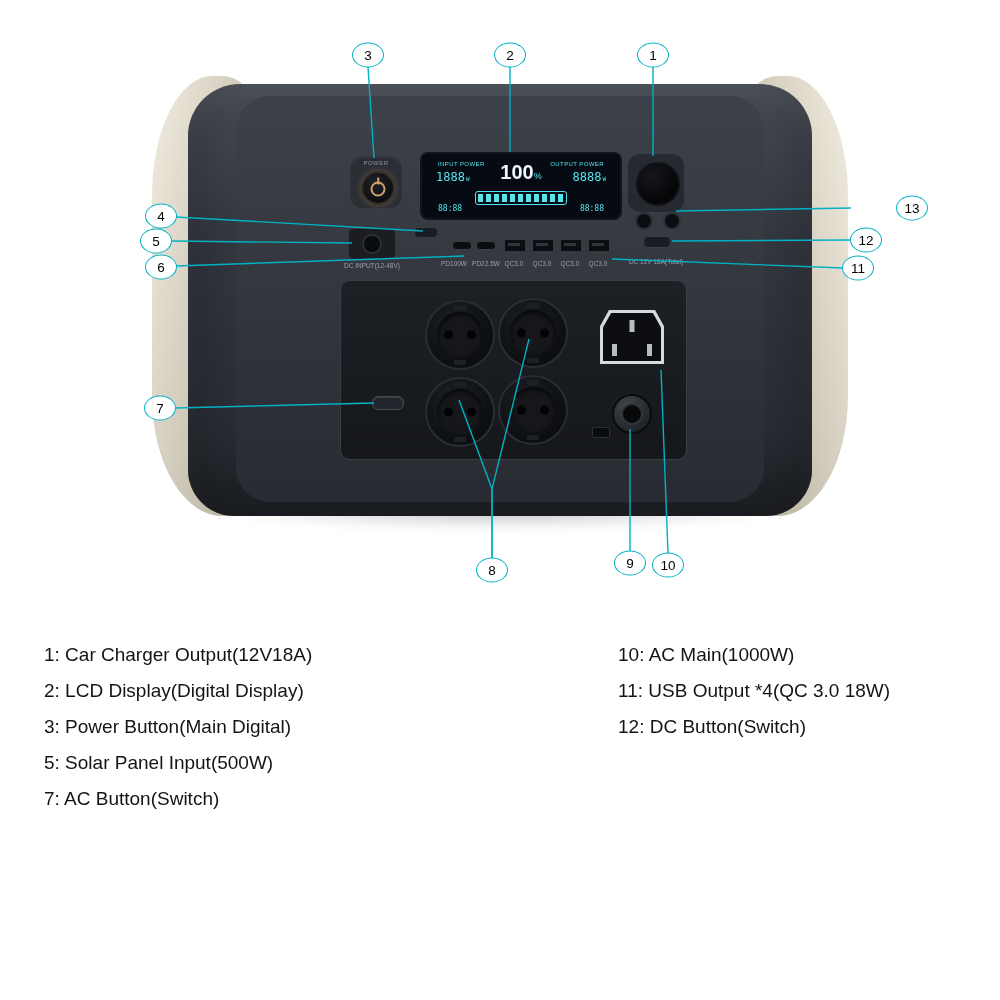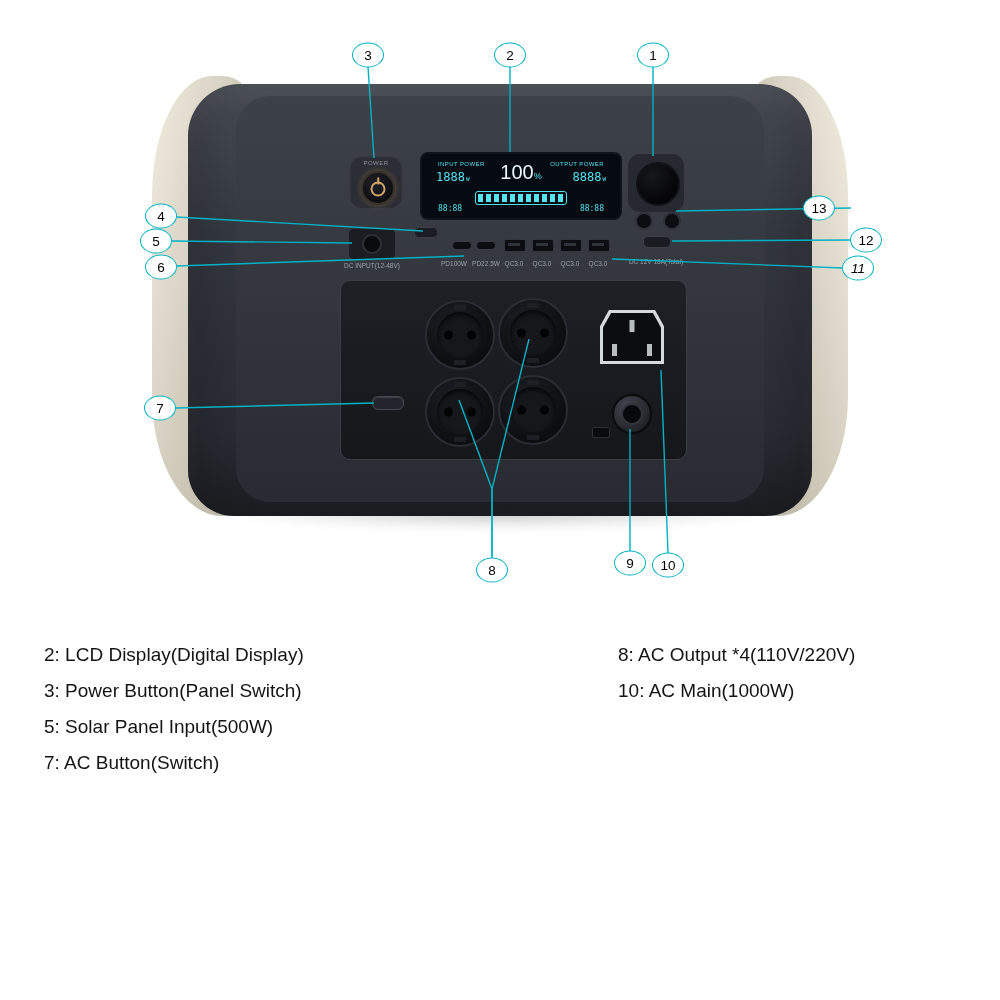--- a/index.html
+++ b/index.html
@@ -37,21 +37,21 @@
 
   
   .lcd{position:absolute;left:420px;top:152px;width:198px;height:64px;background:#060a12;
        border-radius:8px;border:2px solid #10141c;color:#54e4ee;}
   .lcd-lbl{position:absolute;top:7px;font-size:6px;letter-spacing:.4px;}
   .lcd-lbl.in{left:16px}.lcd-lbl.out{right:16px}
   .lcd-val{position:absolute;top:16px;font-family:"DejaVu Sans Mono",monospace;font-size:12px;}
   .lcd-val.in{left:14px}.lcd-val.out{right:14px}
   .lcd-val em{font-style:normal;font-size:6px;margin-left:1px;}
   .lcd-pct{position:absolute;top:7px;left:0;right:0;text-align:center;color:#eef7fb;}
-  .lcd-pct b{font-size:20px;font-weight:normal;margin-top:28px;}
+  .lcd-pct b{font-size:20px;font-weight:bold;margin-top:28px;}
   .lcd-pct i{font-style:normal;font-size:9px;color:#54e4ee;}
   .lcd-batt{position:absolute;left:53px;top:37px;width:92px;height:14px;
             border:1px solid #54e4ee;border-radius:3px;padding:2px;box-sizing:border-box;}
   .lcd-batt .segs{height:100%;background:repeating-linear-gradient(90deg,#54e4ee 0 5px,transparent 5px 8px);}
   .lcd-time{position:absolute;bottom:5px;font-family:"DejaVu Sans Mono",monospace;font-size:8px;}
   .lcd-time.l{left:16px}.lcd-time.r{right:16px}
 
   
   .car-recess{position:absolute;left:628px;top:154px;width:56px;height:58px;
               background:#26292f;border-radius:12px;}
@@ -223,28 +223,30 @@
   <div class="co" style="left:653px;top:55px;">1</div>
   <div class="co" style="left:510px;top:55px;">2</div>
   <div class="co" style="left:368px;top:55px;">3</div>
   <div class="co" style="left:161px;top:216px;">4</div>
   <div class="co" style="left:156px;top:241px;">5</div>
   <div class="co" style="left:161px;top:267px;">6</div>
   <div class="co" style="left:160px;top:408px;">7</div>
   <div class="co" style="left:492px;top:570px;">8</div>
   <div class="co" style="left:630px;top:563px;">9</div>
   <div class="co" style="left:668px;top:565px;">10</div>
-  <div class="co" style="left:858px;top:268px;font-style:italic;">11</div>
+  <div class="co" style="left:858px;top:268px;">11</div>
   <div class="co" style="left:866px;top:240px;">12</div>
-  <div class="co" style="left:819px;top:208px;">13</div>
+  <div class="co" style="left:912px;top:208px;">13</div>
 
   <div class="leg left">
+    <div class="li">1: Car Charger Output(12V18A)</div>
     <div class="li">2: LCD Display(Digital Display)</div>
-    <div class="li">3: Power Button(Panel Switch)</div>
+    <div class="li">3: Power Button(Main Digital)</div>
     <div class="li">5: Solar Panel Input(500W)</div>
     <div class="li">7: AC Button(Switch)</div>
   </div>
   <div class="leg right">
-    <div class="li">8: AC Output *4(110V/220V)</div>
     <div class="li">10: AC Main(1000W)</div>
+    <div class="li">11: USB Output *4(QC 3.0 18W)</div>
+    <div class="li">12: DC Button(Switch)</div>
   </div>
 
 </div>
 
 </body></html>

